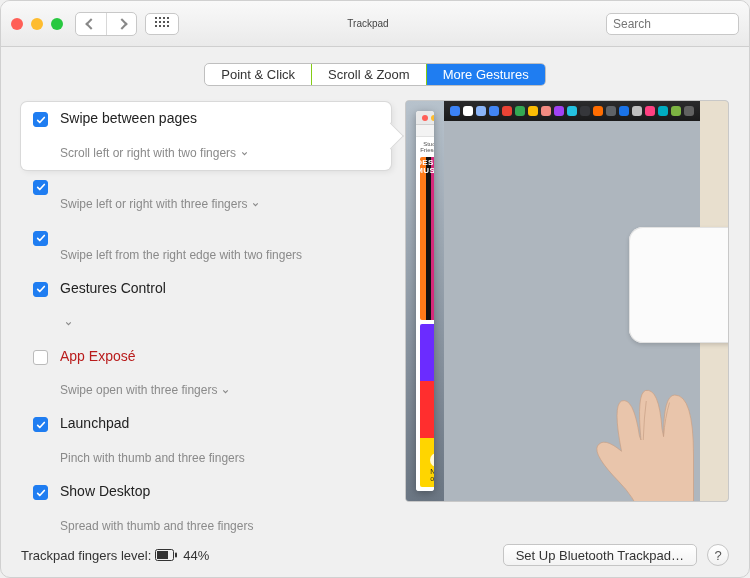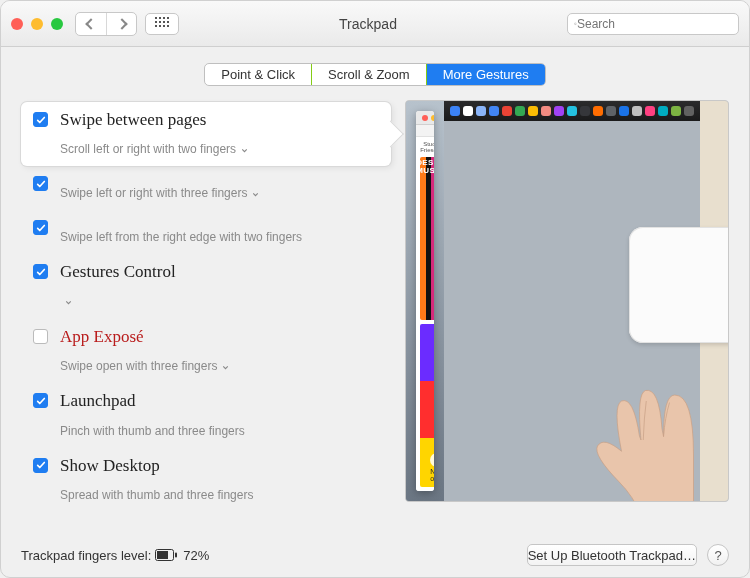--- a/index.html
+++ b/index.html
@@ -8,22 +8,22 @@
 
   
   .titlebar { height: 46px; background: linear-gradient(#f9f9f9,#eaeaea); border-bottom:1px solid #cfcfcf; display:flex; align-items:center; padding: 0 10px; position:relative; }
   .traffic { display:flex; gap:8px; margin-right:12px; }
   .tl { width:12px; height:12px; border-radius:50%; }
   .tl.red { background:#ff5f57;} .tl.yellow{background:#febc2e;} .tl.green{background:#28c840;}
   .navbtns { display:flex; border:1px solid #c8c8c8; border-radius:5px; overflow:hidden; background:#fff; }
   .navbtn { width:30px; height:22px; display:flex; align-items:center; justify-content:center; }
   .navbtn + .navbtn { border-left:1px solid #d8d8d8; }
   .gridbtn { width:34px; height:22px; border:1px solid #c8c8c8; border-radius:5px; background:#fff; margin-left:8px; display:flex; align-items:center; justify-content:center;}
-  .wintitle { position:absolute; left:0; right:14px; text-align:center; font-size:14px; color:#444; pointer-events:none;}
-  .search { margin-left:auto; width:172px; height:22px; border:1px solid #c8c8c8; border-radius:5px; background:#fff; display:flex; align-items:center; padding:0 6px; }
+  .wintitle { position:absolute; left:0; right:14px; text-align:center; font-size:10px; color:#444; pointer-events:none;}
+  .search { margin-left:auto; width:133px; height:22px; border:1px solid #c8c8c8; border-radius:5px; background:#fff; display:flex; align-items:center; padding:0 6px; }
   .search input { border:none; outline:none; flex:1; font-size:12px; background:transparent; }
 
   .chev { width:8px; height:8px; border-top:2px solid #888; border-right:2px solid #888; display:inline-block;}
   .chev.left { transform: rotate(-135deg); }
   .chev.right{ transform: rotate(45deg); }
 
   .grid9 { width:14px; height:14px; display:grid; grid-template-columns:repeat(4,2px); grid-template-rows:repeat(3,2px); gap:2px;}
   .grid9 span{ background:#555;}
 
   
@@ -36,22 +36,22 @@
   
   .main { display:flex; padding: 0 20px 0 20px; gap:14px; flex:1; min-height:0;}
   .list { flex: 1.15; display:flex; flex-direction:column; padding-top:2px;}
   .row { display:flex; align-items:flex-start; padding:8px 10px 10px 10px; border-radius:6px; position:relative; }
   .row.selected { background:#fff; box-shadow:0 0 0 1px #d9d9d9, 2px 2px 6px rgba(0,0,0,0.08);}
   .row.selected::after { content:""; position:absolute; right:-9px; top:50%; transform:translateY(-50%) rotate(45deg); width:18px; height:18px; background:#fff; border-top:1px solid #d9d9d9; border-right:1px solid #d9d9d9; }
   .cb { width:15px; height:15px; border:1px solid #bbb; border-radius:3px; margin:2px 12px 0 2px; flex:0 0 auto; display:flex; align-items:center; justify-content:center; background:#fff;}
   .cb.checked { background:#1f7df1; border-color:#1f7df1;}
   .cb.checked svg { stroke:#fff; }
   .opt { flex:1; }
-  .opt .ttl { font-size:17px; color:#222; line-height:1.2;font-family:Liberation Serif, serif;}
-  .opt .sub { font-size:12px; color:#8a8a8a; margin-top:12px;}
+  .opt .ttl { font-size:14px; color:#222; line-height:1.2;}
+  .opt .sub { font-size:12px; color:#8a8a8a; margin-top:19px;}
   .opt.disabled .ttl { color:#b91c1c;}
   .dd { display:inline-block; margin-left:4px; }
   .dd svg{ vertical-align:middle;}
 
   .preview { flex:1; height:402px; border:1px solid #c8c8c8; border-radius:4px; overflow:hidden; background:#aeb6be; display:flex; flex-direction:row;}
   .preview-top { flex:1.35; position:relative; background:linear-gradient(#b7c2cc,#6b7683);}
   .pt-chrome { position:absolute; top:10px; left:10px; right:10px; bottom:10px; background:#f7f7f7; border-radius:3px; box-shadow:0 2px 8px rgba(0,0,0,0.3); overflow:hidden;}
   .pt-tabs { height:14px; background:#e9e9e9; border-bottom:1px solid #d0d0d0; position:relative;}
   .pt-tabs::before { content:""; position:absolute; left:6px; top:4px; width:6px; height:6px; border-radius:50%; background:#ff5f57; box-shadow: 9px 0 0 #febc2e, 18px 0 0 #28c840;}
   .pt-bar { height:12px; background:#f3f3f3; border-bottom:1px solid #e0e0e0;}
@@ -70,21 +70,21 @@
   .dock i { width:10px; height:10px; border-radius:3px; display:inline-block;}
   .preview-bot { flex:1; background:#e8dfce; position:relative;}
   .trackpad { position:absolute; left:50%; top:46%; transform:translate(-50%,-50%); width:170px; height:116px; background:#fbfbfb; border-radius:14px; box-shadow: 0 2px 4px rgba(0,0,0,0.15), inset 0 0 0 1px #e2e2e2;}
   .hand { position:absolute; right:-8px; bottom:-14px; width:160px; height:150px;}
   .hand svg { width:100%; height:100%;}
 
   
   .footer { height:44px; padding:0 20px; display:flex; align-items:center; }
   .battlabel { font-size:13px; color:#333;}
   .batt-icon { display:inline-flex; align-items:center; margin:0 6px 0 4px; vertical-align:middle;}
-  .btn { margin-left:auto; height:22px; padding:0 0; border:1px solid #c5c5c5; border-radius:5px; background:linear-gradient(#fff,#f3f3f3); font-size:13px; display:flex; align-items:center;}
+  .btn { margin-left:auto; height:22px; padding:0 12px; border:1px solid #c5c5c5; border-radius:5px; background:linear-gradient(#fff,#f3f3f3); font-size:13px; display:flex; align-items:center;}
   .help { width:22px; height:22px; border:1px solid #c5c5c5; border-radius:50%; margin-left:10px; display:flex; align-items:center; justify-content:center; background:linear-gradient(#fff,#f1f1f1); font-size:13px; color:#555;}
 </style>
 </head>
 <body>
 
 <div class="titlebar">
   <div class="traffic">
     <div class="tl red"></div>
     <div class="tl yellow"></div>
     <div class="tl green"></div>
@@ -283,16 +283,16 @@
 
 <div class="footer">
   <span class="battlabel">Trackpad fingers level:</span>
   <span class="batt-icon">
     <svg width="22" height="12" viewBox="0 0 22 12">
         <rect x="0.5" y="0.5" width="18" height="11" rx="2" fill="none" stroke="#333"></rect>
         <rect x="20" y="3.5" width="2" height="5" rx="1" fill="#333"></rect>
         <rect x="2" y="2" width="11" height="8" fill="#333"></rect>
       </svg>
   </span>
-  <span>72%</span>
+  <span>44%</span>
   <div class="btn">Set Up Bluetooth Trackpad…</div>
   <div class="help">?</div>
 </div>
 
 </body></html>

